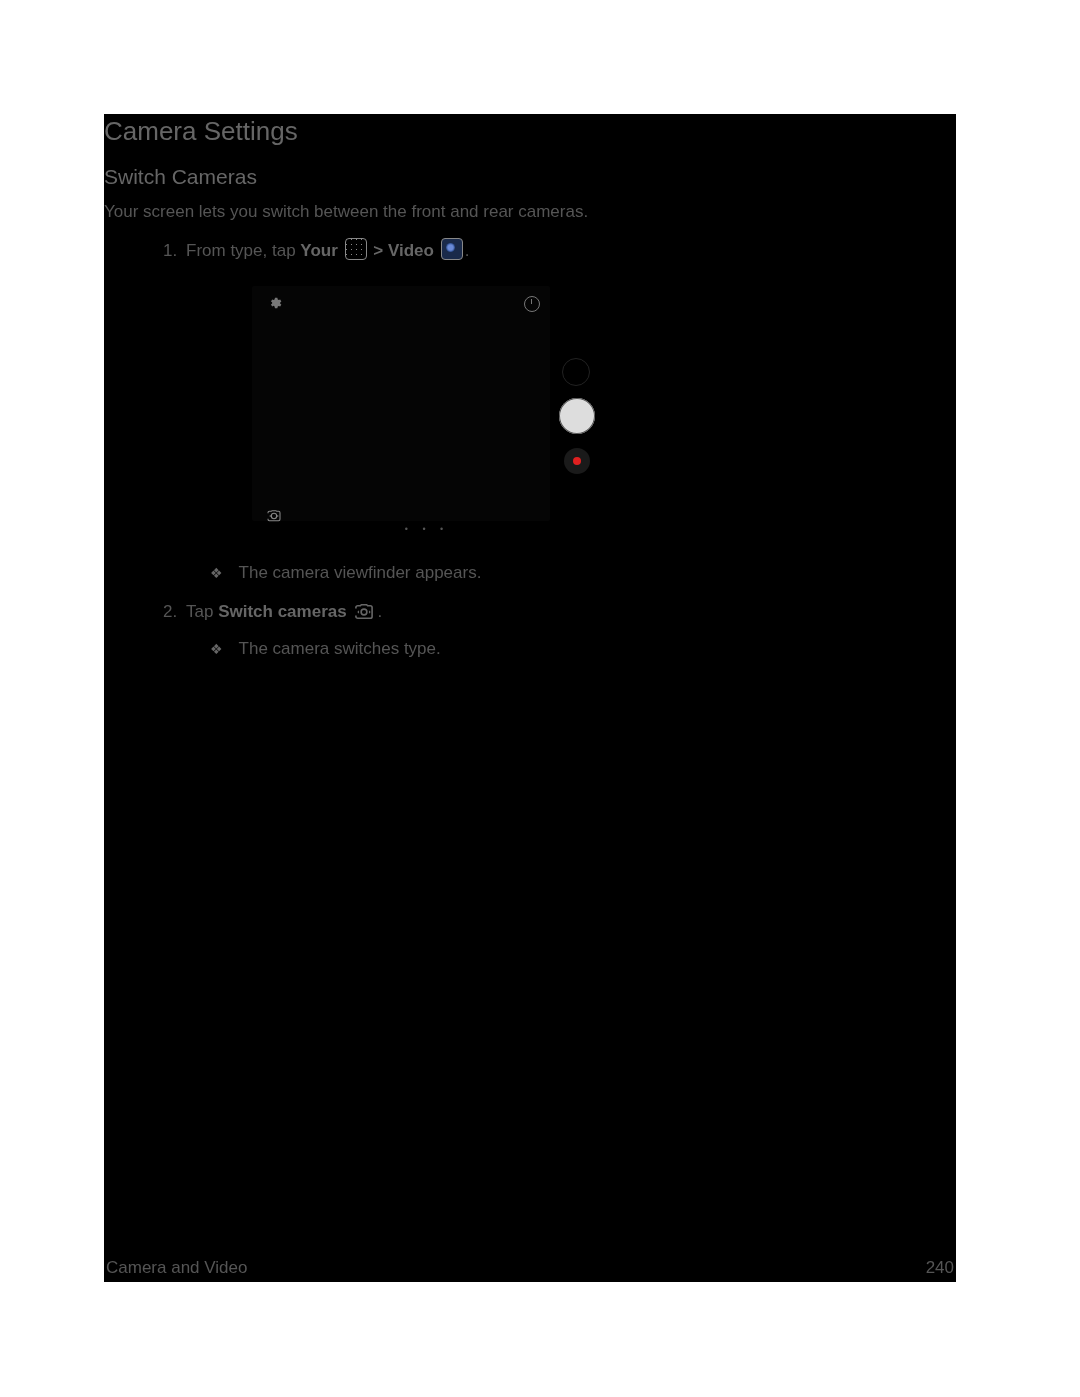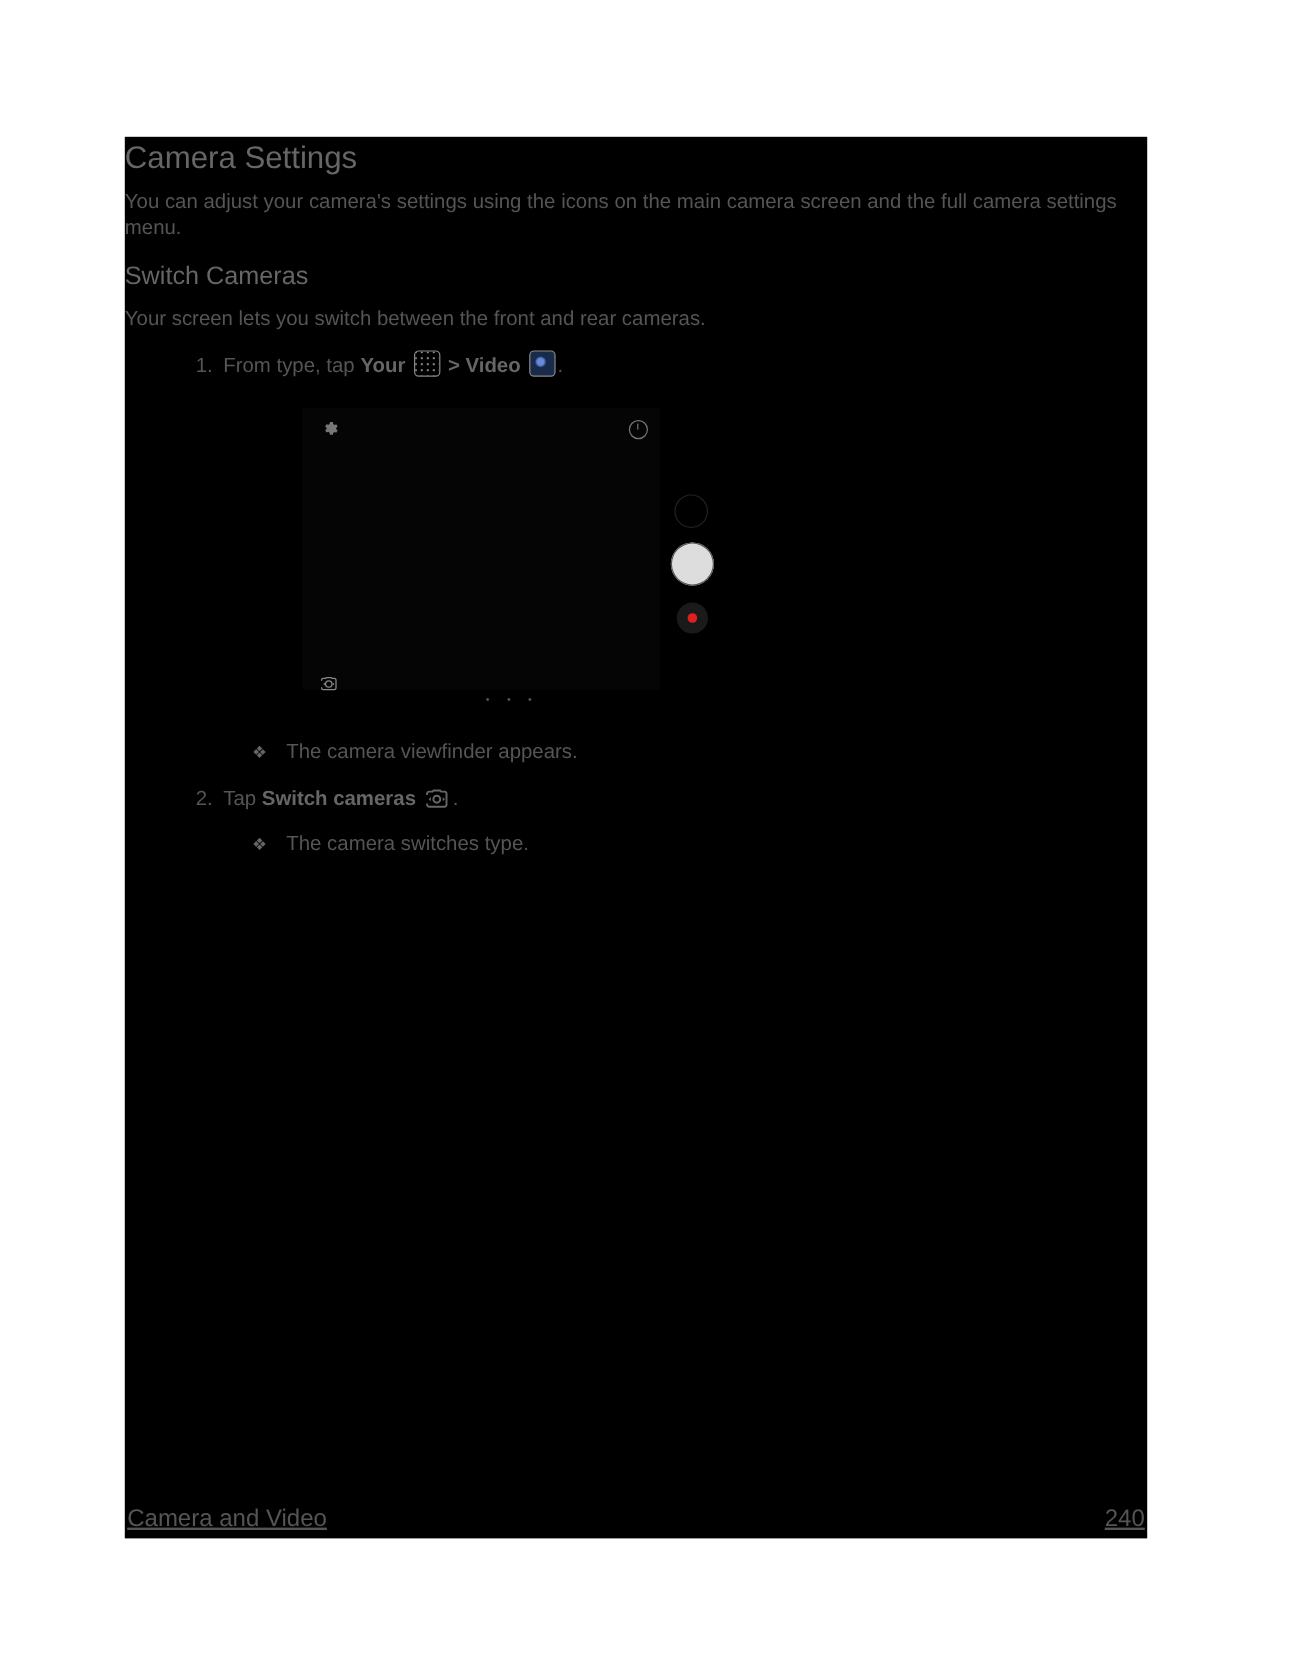--- a/index.html
+++ b/index.html
@@ -134,32 +134,30 @@
 }
 .vf-switch svg{width:16px;height:14px;display:block}
 .vf-dots{
   position:absolute;left:50%;bottom:8px;transform:translateX(-50%);
   letter-spacing:6px;color:#555;font-size:9px;
 }
 
 .footer{
   position:absolute;left:0;right:0;bottom:4px;
   display:flex;justify-content:space-between;
-  font-size:20px;color:#555;
+  font-size:17px;color:#555;
   padding:0 2px;
-  text-decoration:underline;
 }
 </style>
 </head>
 <body>
 
 <div class="page">
 
   <div class="heading1">Camera Settings</div>
-  <p class="para">You can adjust your camera's settings using the icons on the main camera screen and the full camera settings menu.</p>
 
   <div class="heading2">Switch Cameras</div>
   <p class="para">Your screen lets you switch between the front and rear cameras.</p>
 
   <ol class="steps">
     <li>
       <span>From type, tap </span><span class="bold">Your</span>
       <span class="inline-icon apps-icon"></span>
       <span class="bold"> &gt; </span><span class="bold">Video</span>
       <span class="inline-icon camera-inline"></span><span>.</span>

